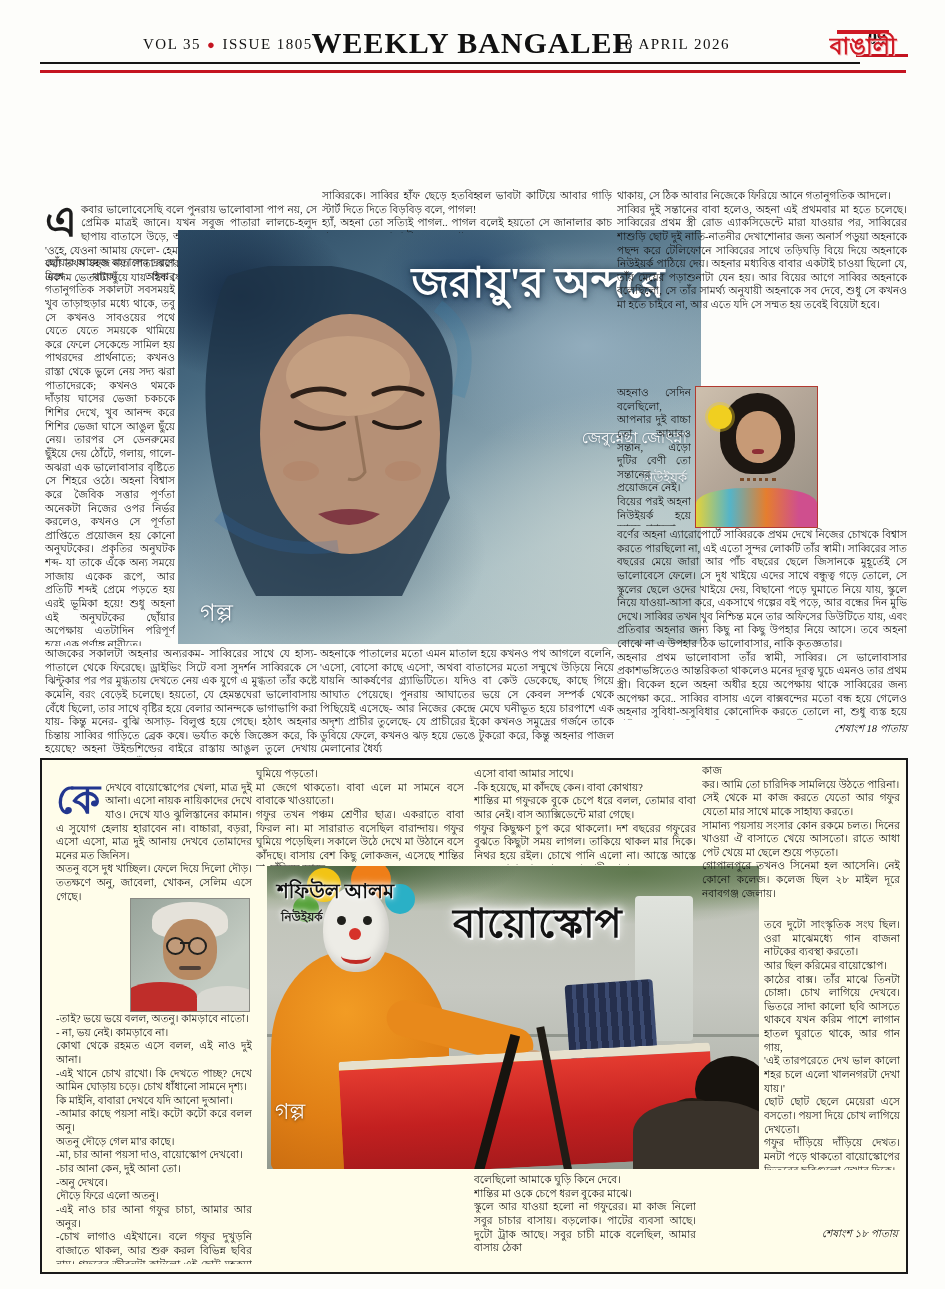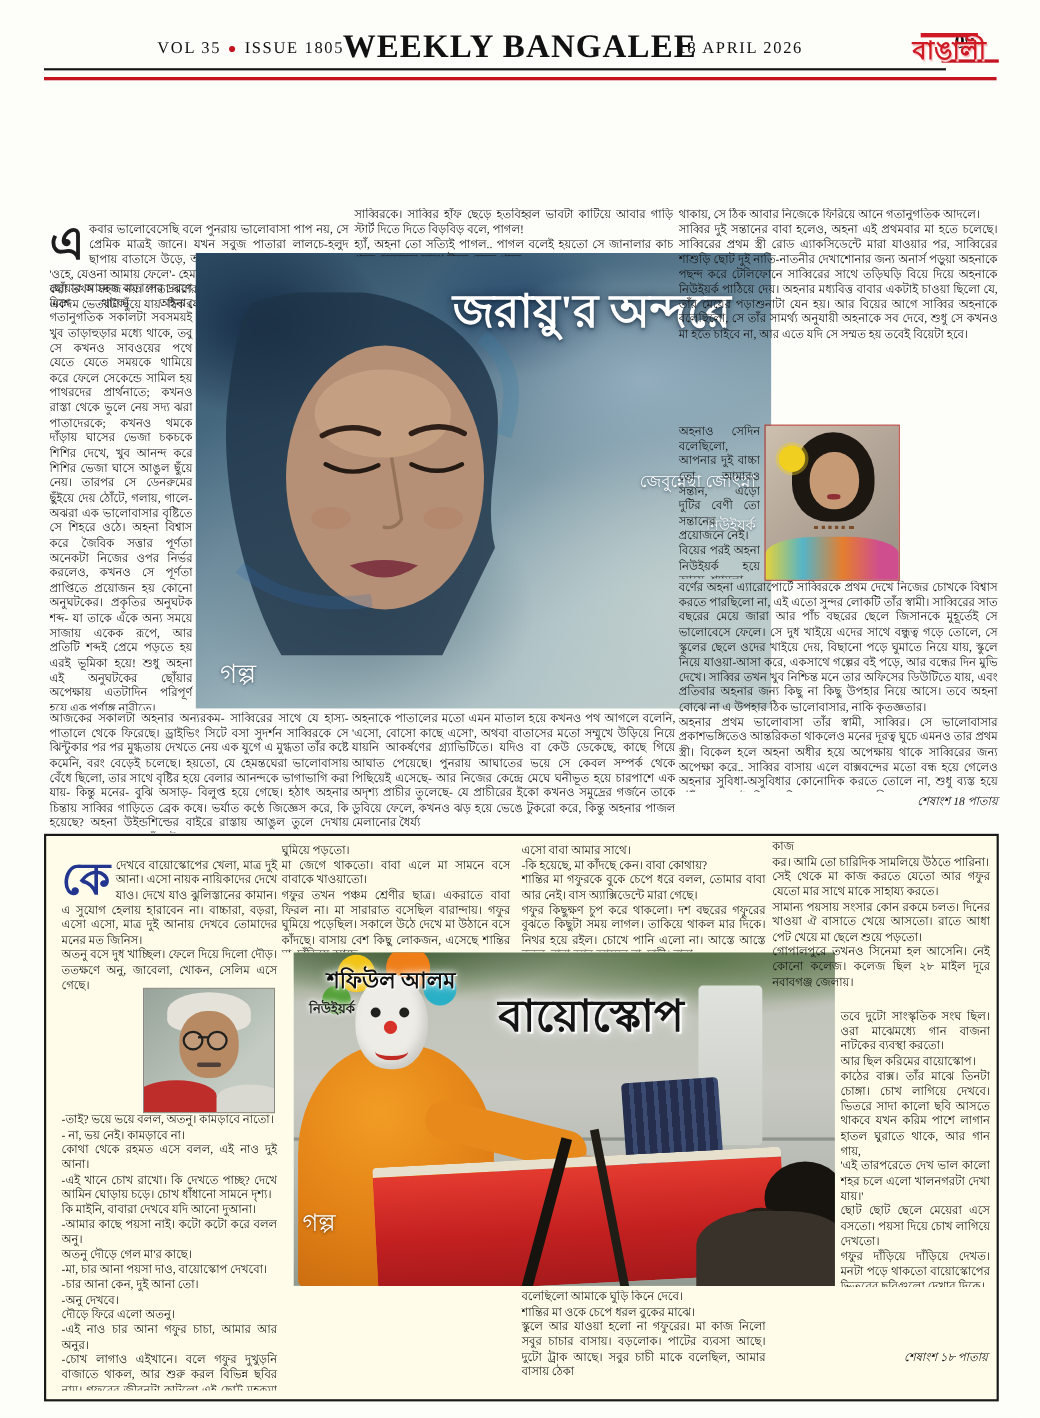--- a/index.html
+++ b/index.html
@@ -104,21 +104,21 @@
     background:linear-gradient(180deg,#e43b30,#c32020 55%,#a61a1c);
     border-top:9px solid #e6e0cd;border-radius:4px;}
   .i2-strap1{position:absolute;left:150px;top:-30px;width:10px;height:150px;background:#17140f;transform:rotate(18deg);}
   .i2-strap2{position:absolute;left:210px;top:-34px;width:8px;height:150px;background:#201c16;transform:rotate(-8deg);}
   .i2-bluebox{position:absolute;left:300px;top:116px;width:88px;height:74px;transform:rotate(-4deg);
     background:repeating-linear-gradient(90deg,#252f4d 0 7px,#3b4a70 7px 11px);border-radius:4px;}
   .i2-head1{position:absolute;right:-10px;top:190px;width:74px;height:66px;background:#17130e;border-radius:50%;}
   .i2-head2{position:absolute;right:36px;top:232px;width:62px;height:56px;background:#241e16;border-radius:50%;}
   .i2-body{position:absolute;right:-14px;bottom:-12px;width:140px;height:80px;background:#39322a;border-radius:40% 40% 0 0;}
   .i2-author{position:absolute;left:10px;top:10px;font-size:20px;font-weight:bold;color:#101010;white-space:nowrap;
-    text-shadow:0 0 5px #fff,0 0 9px #fff,1px 1px 0 #fff;margin-left:20px;}
+    text-shadow:0 0 5px #fff,0 0 9px #fff,1px 1px 0 #fff;}
   .i2-city{position:absolute;left:14px;top:42px;font-size:12px;font-weight:bold;color:#20201e;
     text-shadow:0 0 4px #fff,0 0 7px #fff;}
   .i2-title{position:absolute;left:186px;top:26px;font-size:40px;font-weight:bold;color:#141414;white-space:nowrap;
     text-shadow:0 0 7px #fff,0 0 14px #fff,0 0 3px #fff,2px 2px 0 rgba(255,255,255,.9);}
   .i2-genre{position:absolute;left:8px;bottom:38px;font-size:22px;color:#fff;text-shadow:0 1px 3px rgba(0,0,0,.55);}
 </style>
 </head>
 <body>
 
 <div id="page">

